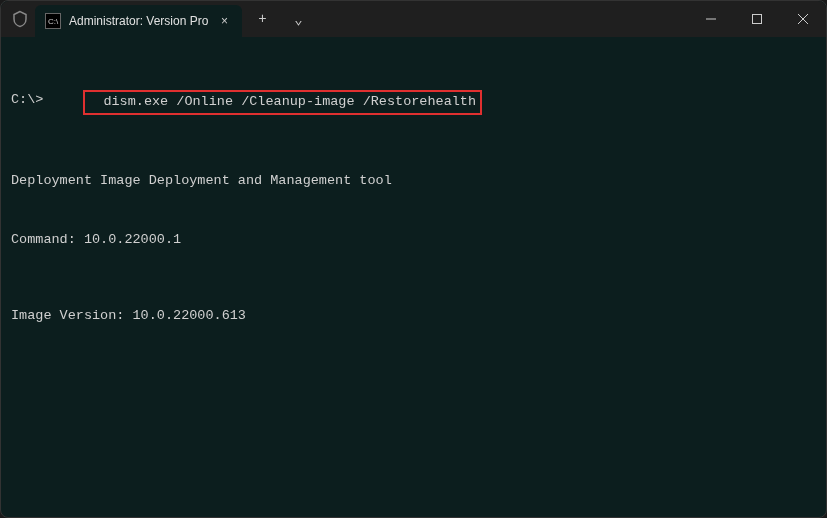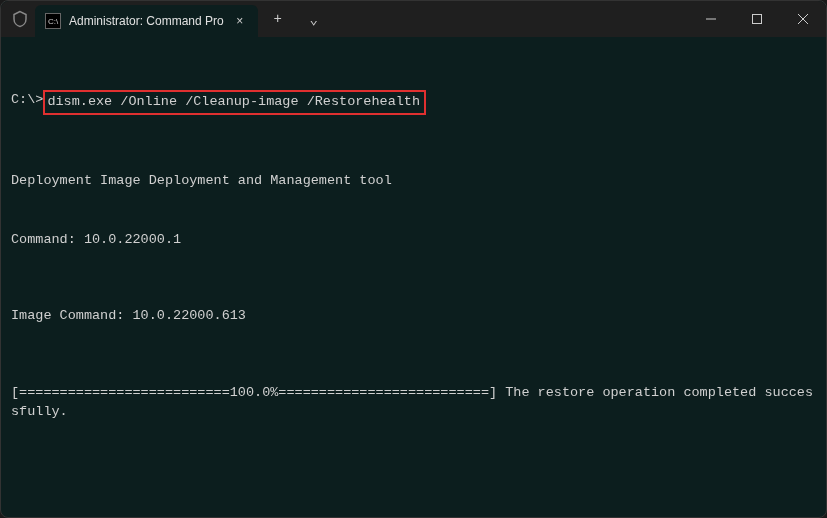--- a/index.html
+++ b/index.html
@@ -103,37 +103,38 @@
       white-space: pre-wrap;
       word-break: break-all;
       overflow: hidden;
       font-family: Consolas, 'Courier New', monospace;
     }
     .line { display: block; }
     .line.gap { margin-top: 1.3em; }
     .prompt-line { display: flex; align-items: flex-start; }
     .hl {
       border: 2px solid #e03030;
-      padding: 0 4px 1px 2px;
+      padding: 0 4px 1px 18px;
       display: inline-block;
+      margin-left: 40px;
     }
   </style>
 </head>
 <body>
 
 <div class="window">
   <div class="titlebar">
     <span class="shield-icon">
       <svg viewBox="0 0 24 24" fill="none" stroke="#888" stroke-width="2">
           <path d="M12 2 L4 6 v6 c0 5 3.5 9 8 10 4.5-1 8-5 8-10 V6 L12 2z"></path>
         </svg>
     </span>
     <div class="tab">
       <span class="tab-icon">C:\</span>
-      <span class="tab-title">Administrator: Command Pro</span>
+      <span class="tab-title">Administrator: Version Pro</span>
       <span class="tab-close">×</span>
     </div>
     <div class="new-tab">+</div>
     <div class="tab-dropdown">⌄</div>
     <div class="spacer"></div>
     <div class="win-controls">
       <div class="win-btn">
         <svg viewBox="0 0 10 10">
             <line x1="0" y1="5" x2="10" y2="5" stroke="#ccc" stroke-width="1"></line>
           </svg>
@@ -149,22 +150,21 @@
             <line x1="10" y1="0" x2="0" y2="10" stroke="#ccc" stroke-width="1"></line>
           </svg>
       </div>
     </div>
   </div>
 
   <div class="terminal">
     <span class="line prompt-line"><span>C:\&gt;</span><span class="hl">dism.exe /Online /Cleanup-image /Restorehealth</span></span>
     <span class="line gap">Deployment Image Deployment and Management tool</span>
     <span class="line">Command: 10.0.22000.1</span>
-    <span class="line gap">Image Command: 10.0.22000.613</span>
-    <span class="line gap">[==========================100.0%==========================] The restore operation completed successfully.</span>
+    <span class="line gap">Image Version: 10.0.22000.613</span>
     
     
     
     
     
     
     
     
     
   </div>

